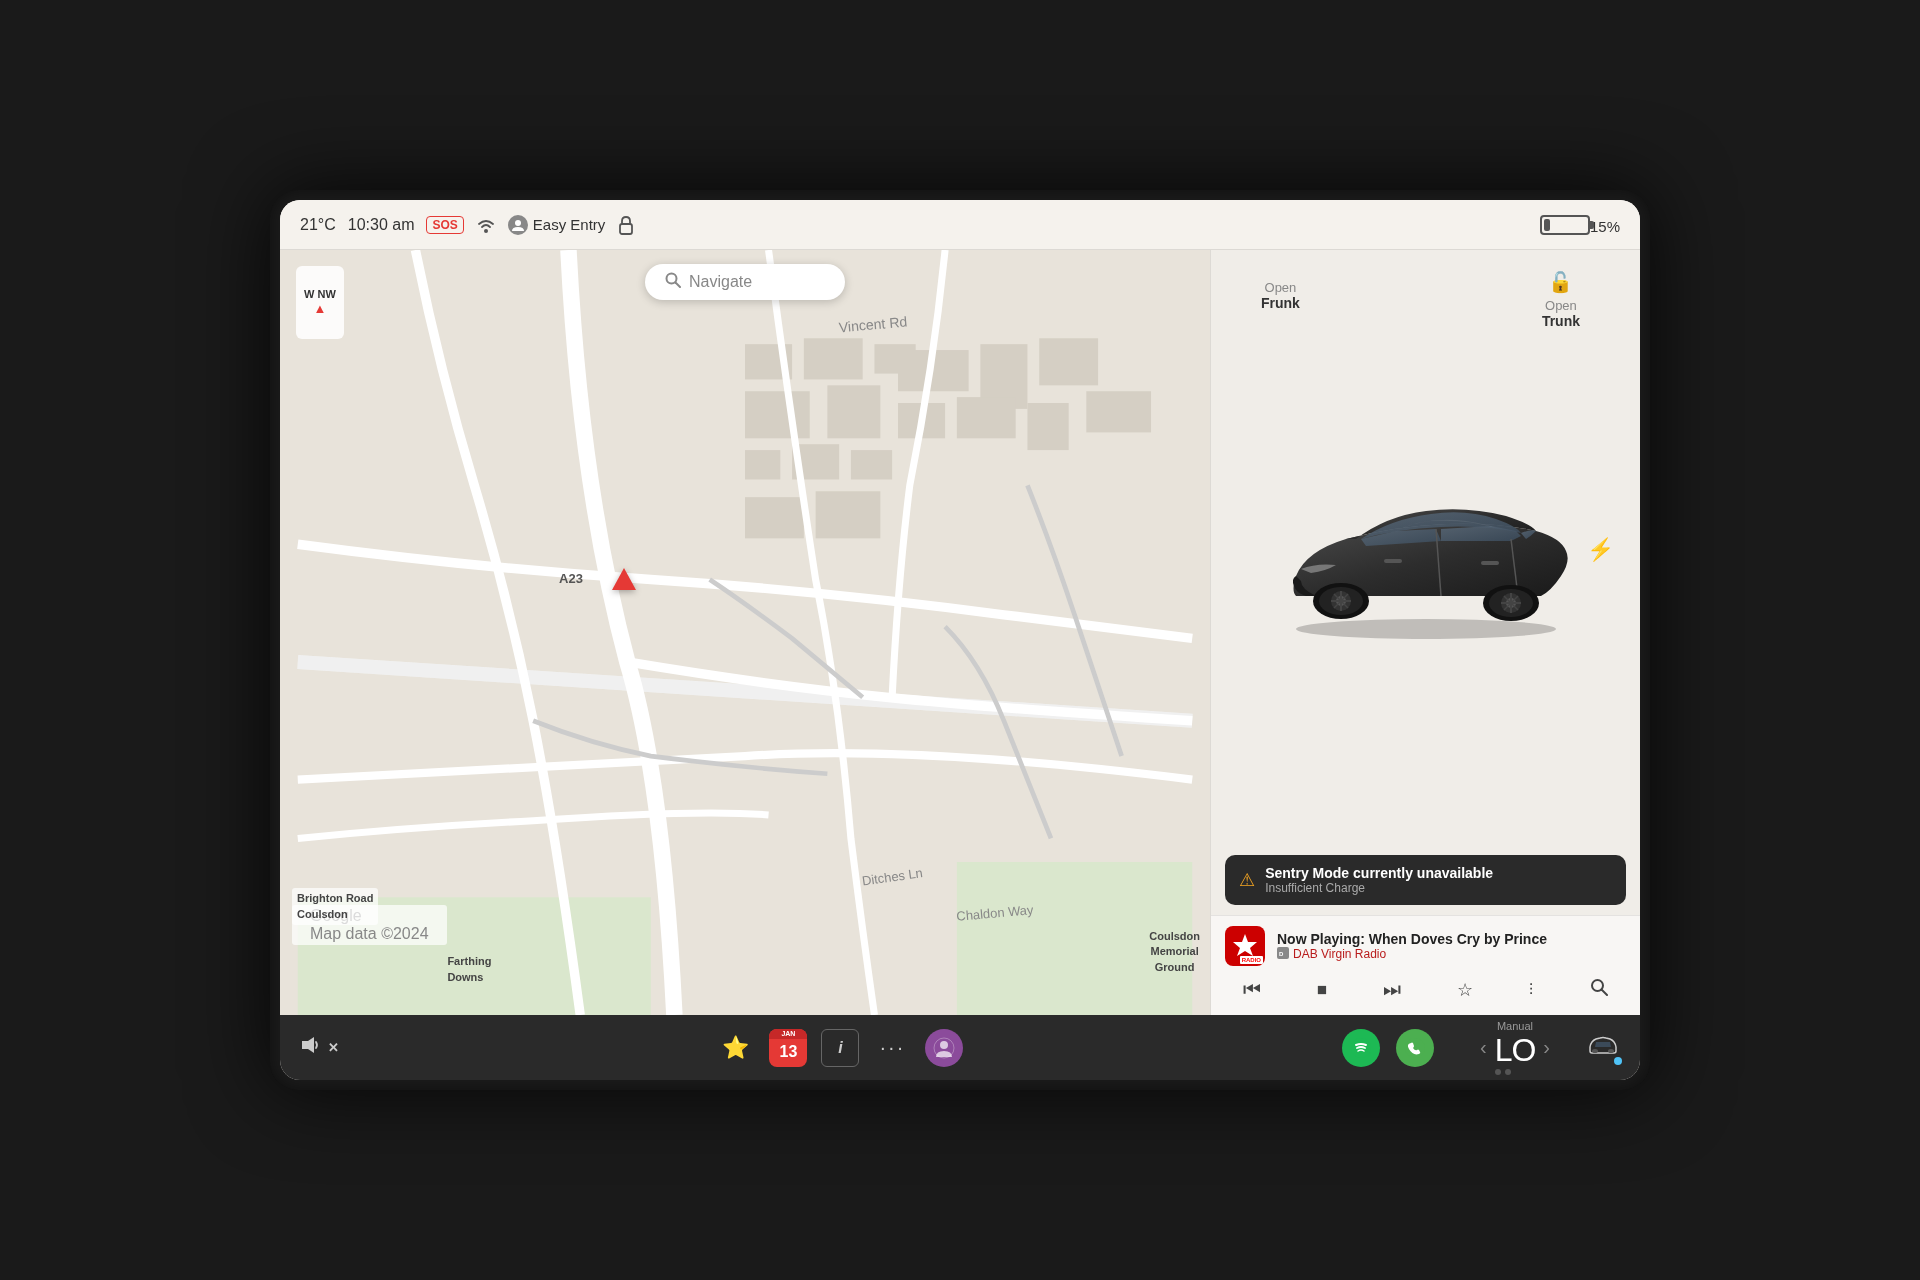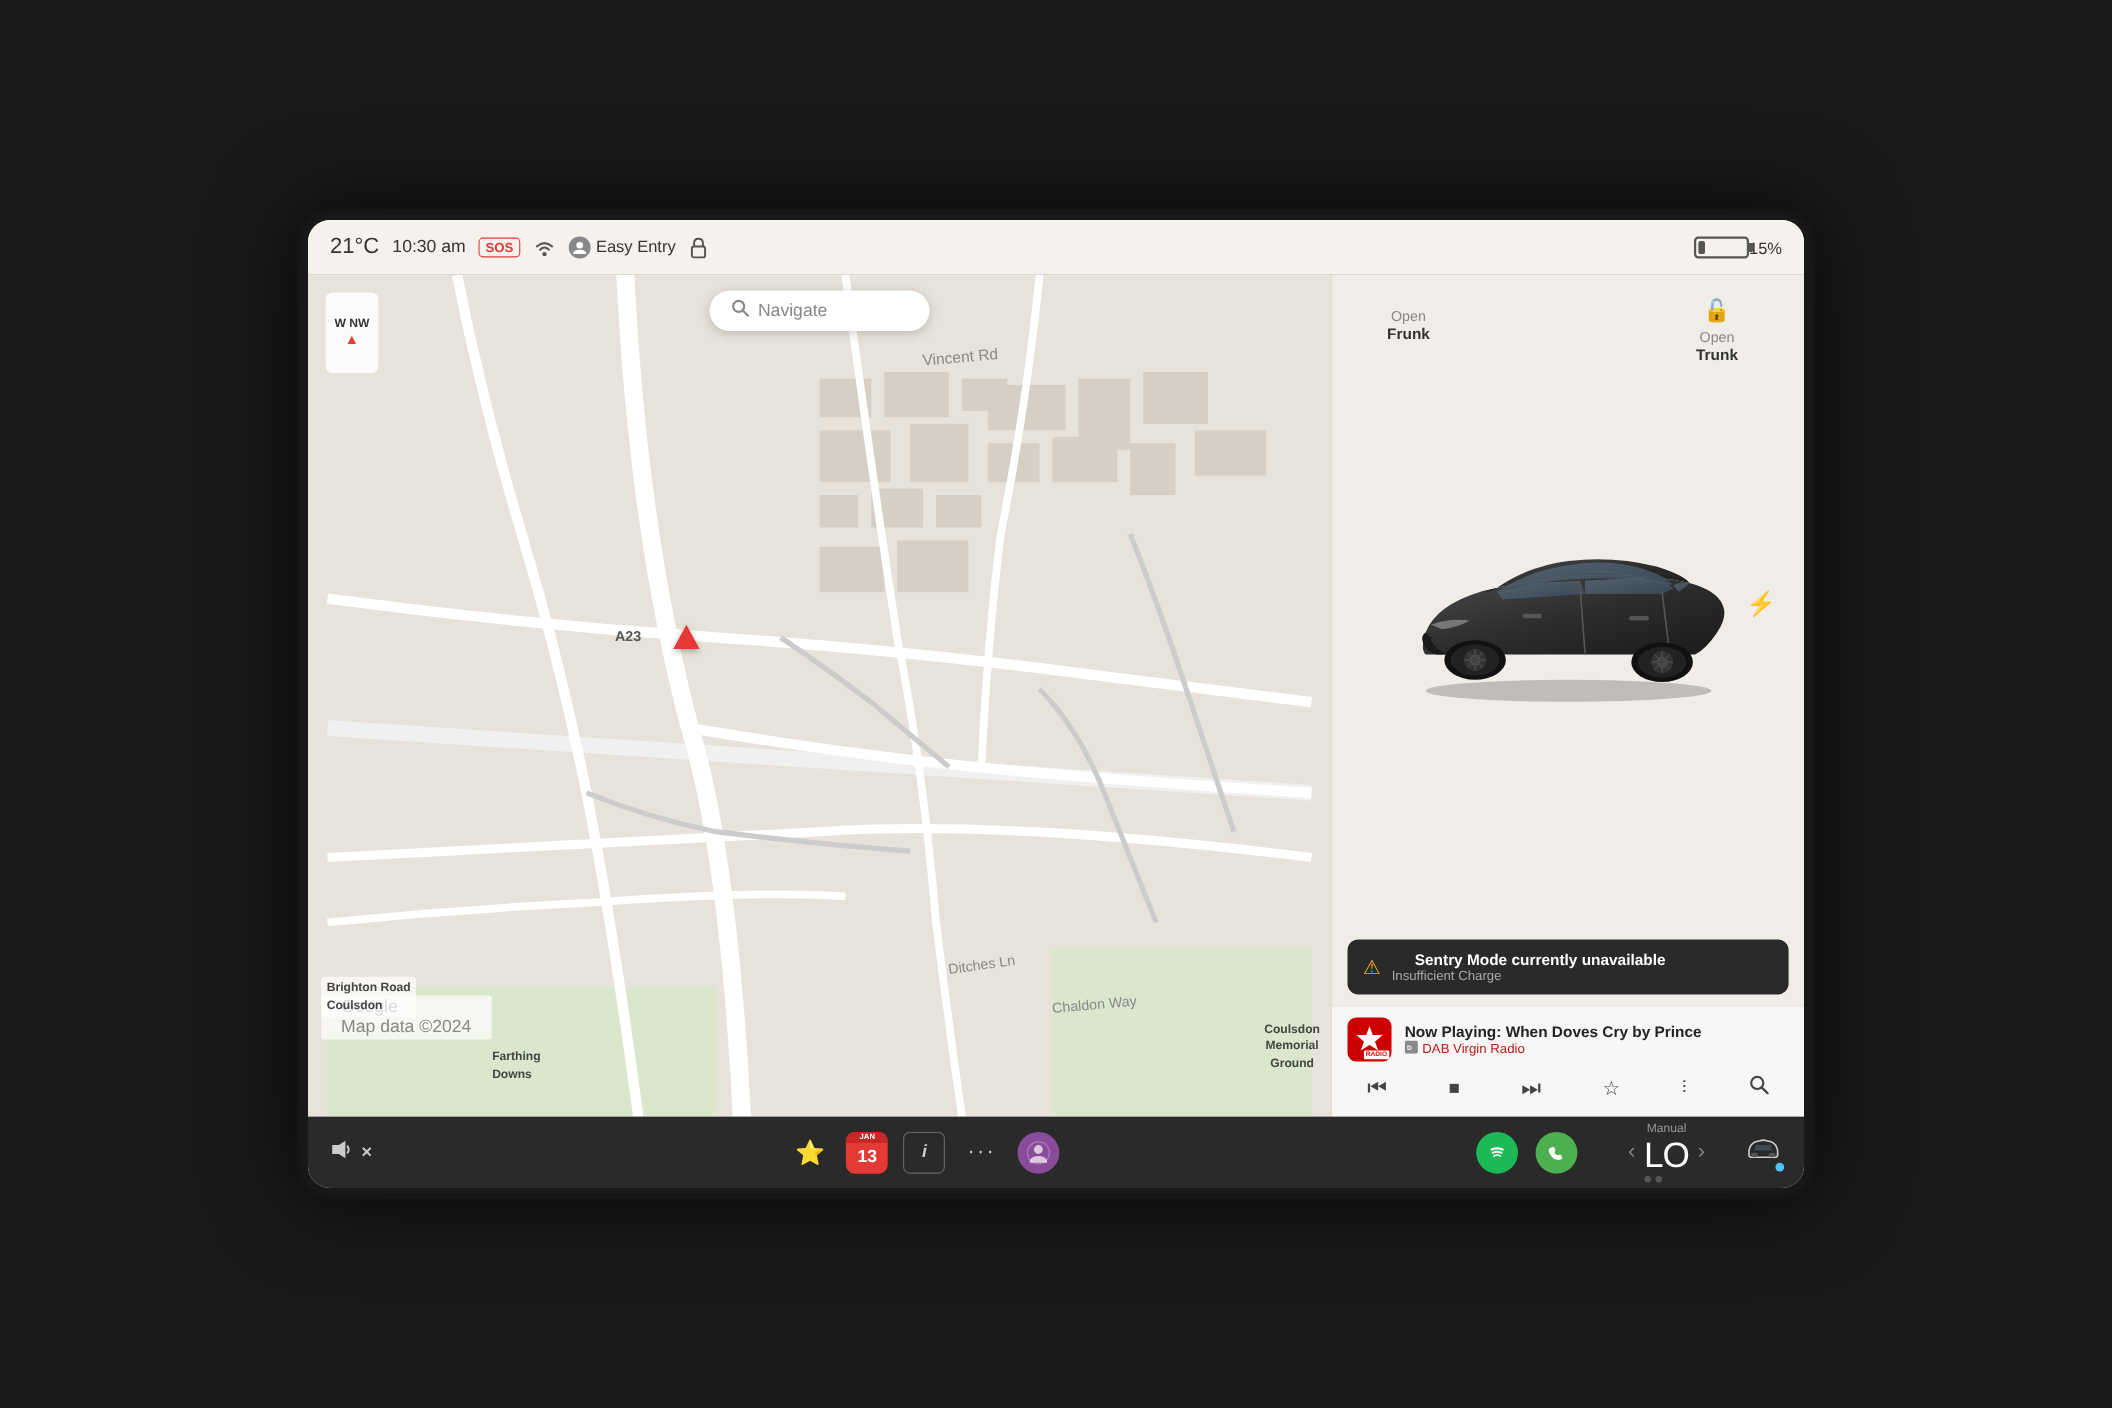--- a/index.html
+++ b/index.html
@@ -46,21 +46,21 @@
       flex-shrink: 0;
     }
 
     .status-left {
       display: flex;
       align-items: center;
       gap: 12px;
     }
 
     .status-temp {
-      font-size: 20px;
+      font-size: 16px;
       font-weight: 500;
       color: #333;
     }
 
     .status-time {
       font-size: 16px;
       font-weight: 500;
       color: #333;
     }
 
@@ -347,21 +347,20 @@
     .sentry-icon {
       font-size: 18px;
       color: #f5a623;
       flex-shrink: 0;
     }
 
     .sentry-text-main {
       font-size: 14px;
       font-weight: 600;
       color: white;
-      margin-left: 21px;
     }
 
     .sentry-text-sub {
       font-size: 12px;
       color: #aaa;
     }
 
     
     .now-playing {
       background: rgba(255,255,255,0.5);

